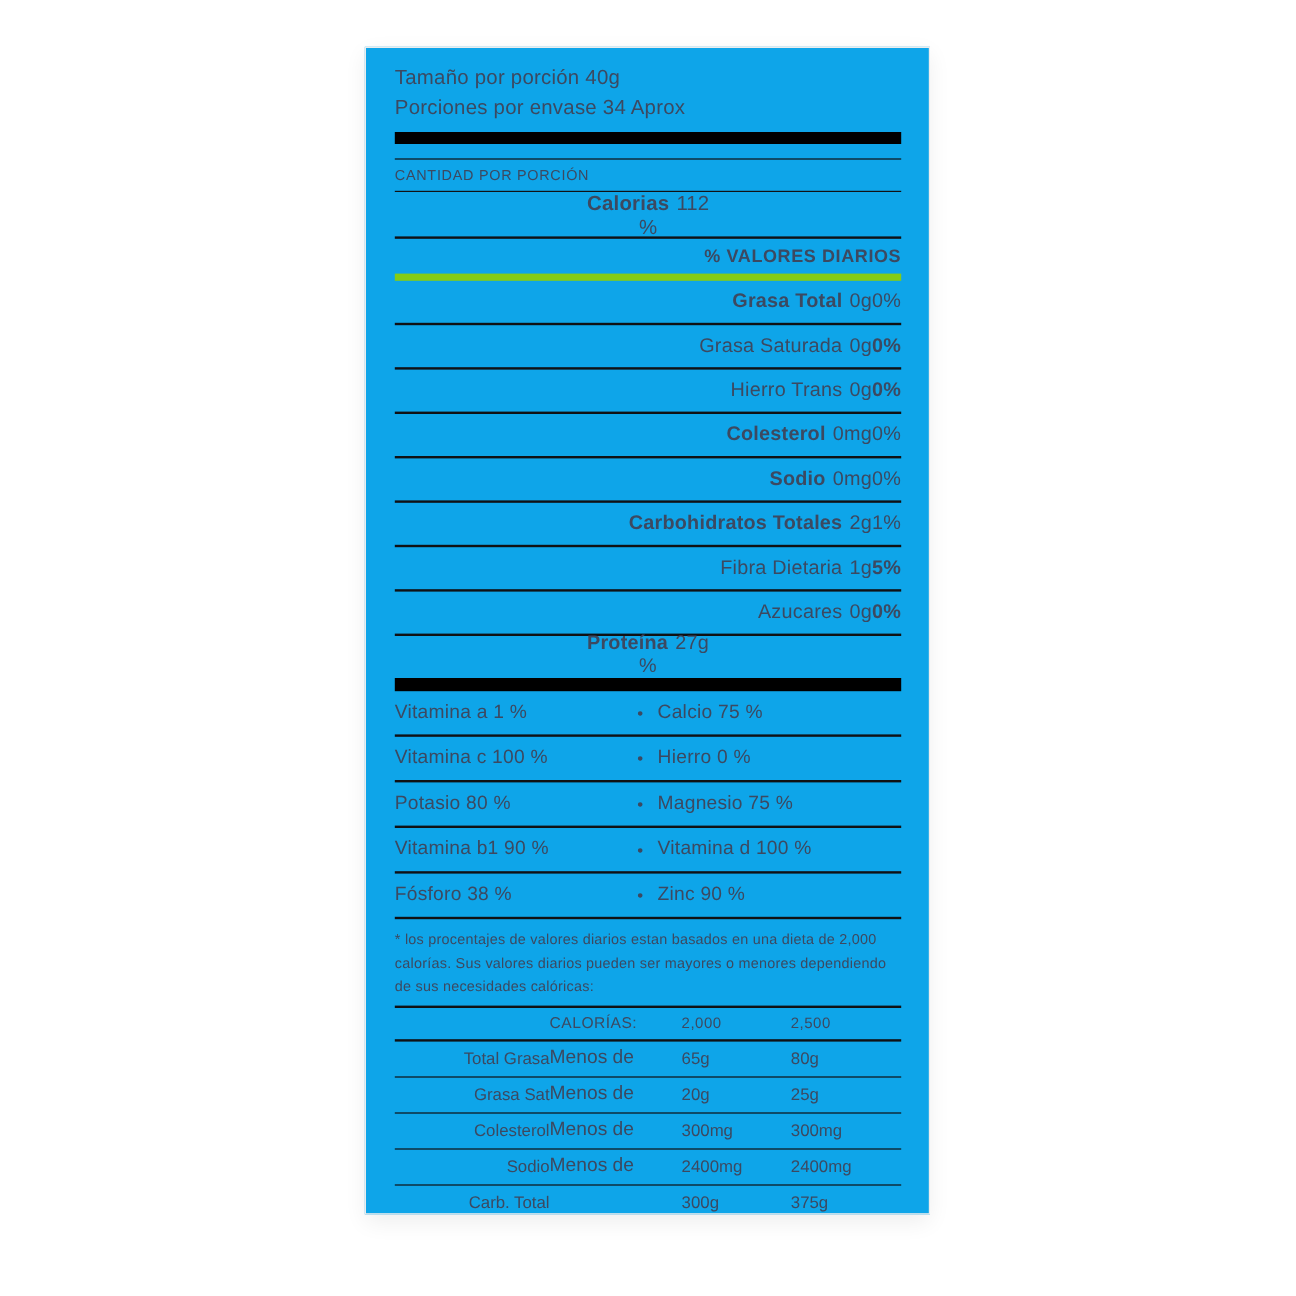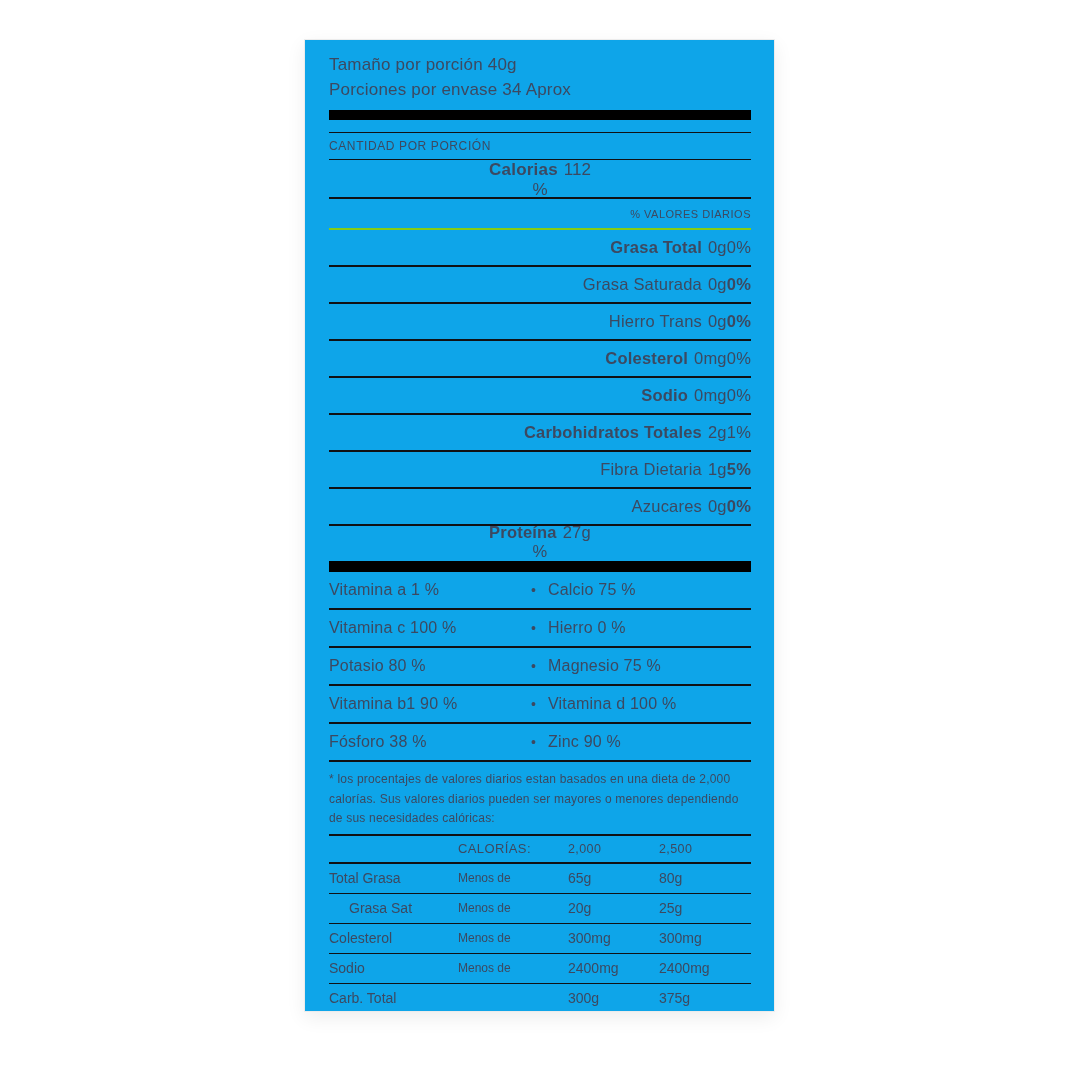--- a/index.html
+++ b/index.html
@@ -31,22 +31,22 @@
     border-bottom:1.6px solid #101114;
   }
   .calories-row{
     height:37px;display:flex;align-items:center;justify-content:space-between;
     font-size:17px;border-bottom:2px solid #101114;flex-direction:column;
   }
   .calories-row .cal-label{font-weight:700;letter-spacing:.2px;}
   .calories-row .cal-value{font-weight:400;margin-left:6px;}
   .dv-header{
     height:29px;display:flex;align-items:center;justify-content:flex-end;
-    font-size:11px;font-weight:400;letter-spacing:.5px;
-    border-bottom:2px solid #84cc16;
+    font-size:15px;font-weight:700;letter-spacing:.5px;
+    border-bottom:6px solid #84cc16;
   }
   
   .nrow{
     height:35px;display:flex;align-items:center;justify-content:flex-end;
     font-size:16.5px;border-bottom:2px solid #101114;letter-spacing:.2px;
   }
   .nrow.ind .nname{padding-left:20px;}
   .nname{font-weight:400;}
   .nrow.nb .nname{font-weight:700;}
   .namt{font-weight:400;margin-left:6px;}
@@ -67,23 +67,23 @@
     padding-top:8px;font-size:12px;line-height:19.5px;letter-spacing:.2px;
     border-bottom:2px solid #101114;padding-bottom:5px;
   }
   
   .trow{
     display:flex;align-items:center;box-sizing:border-box;
     border-bottom:1.6px solid #101114;
   }
   .thead{height:28px;font-size:12.5px;letter-spacing:.4px;border-bottom:2px solid #101114;}
   .tbody-row{height:30px;font-size:14px;}
-  .tc1{width:129px;flex:0 0 129px;}
+  .tc1{width:129px;flex:0 0 129px;text-align:right;}
   .tc1.ind{box-sizing:border-box;padding-left:20px;}
-  .tc2{width:110px;flex:0 0 110px;font-size:12px;}
+  .tc2{width:110px;flex:0 0 110px;font-size:16px;}
   .thead .tc2{font-size:13px;}
   .tc3{width:91px;flex:0 0 91px;}
   .tc4{flex:1;}
 </style>
 </head>
 <body>
 
 <div class="card">
 
   <div class="serving-block">

